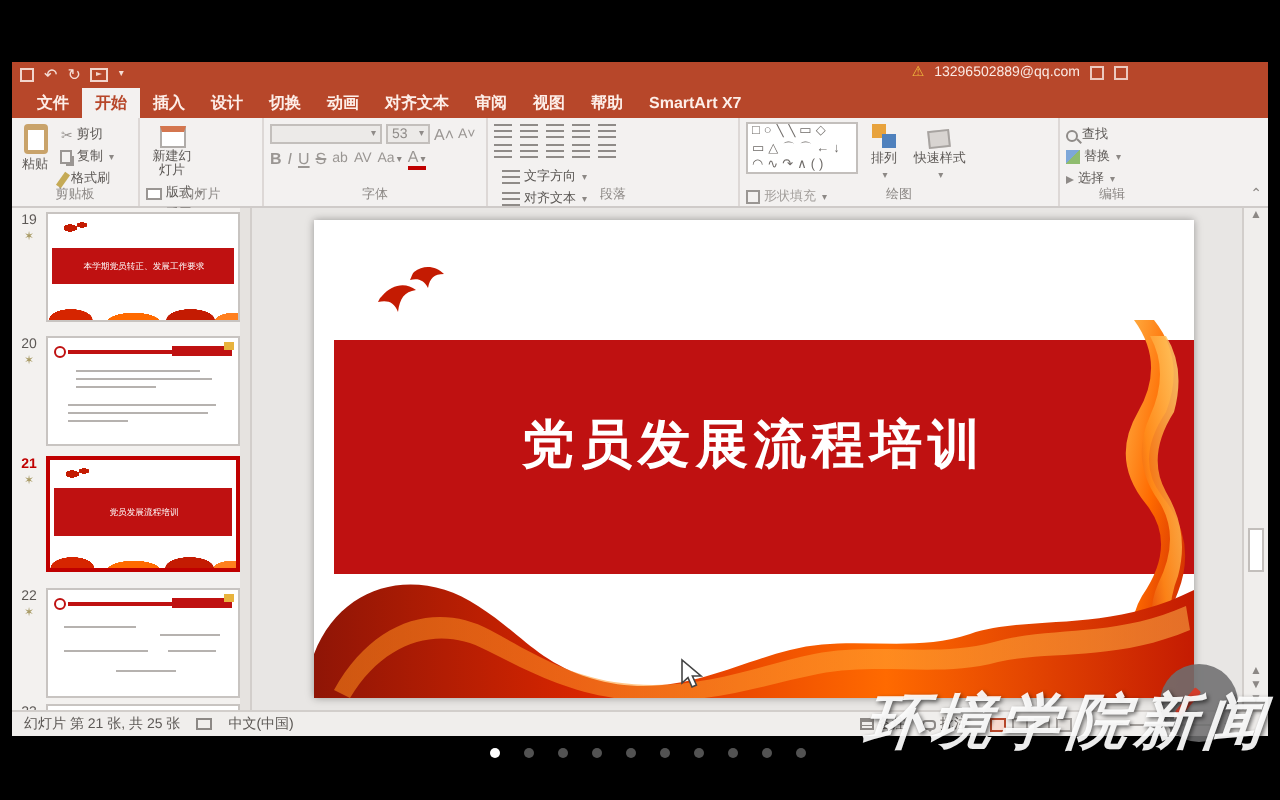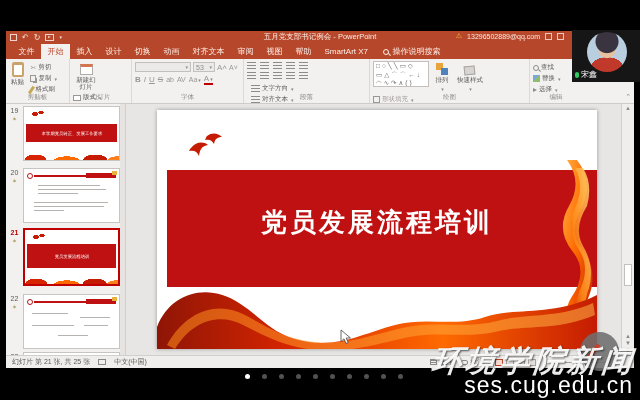--- a/index.html
+++ b/index.html
@@ -18,21 +18,21 @@
   .tb-title { position:absolute; left:0; right:0; top:1px; text-align:center;
     color:#fbe9e3; font-size:7.5px; }
   .tb-right { position:absolute; right:70px; top:1px; display:flex; gap:5px; align-items:center;
     color:#fbe9e3; font-size:7px; }
   .warn { color:#f4c23f; font-size:7px; }
   .tb-ic { width:7px; height:7px; border:1px solid #ecc9bf; }
 
   
   .tabsrow { position:absolute; left:6px; right:6px; top:44px; height:15px; background:#b7472a;
     display:flex; align-items:stretch; padding-left:6px; }
-  .tab { color:#fdeee8; font-size:8px; padding:0 6.5px; display:flex; align-items:center; }
+  .tab { color:#fdeee8; font-size:8px; padding:0 6.5px; display:flex; align-items:center;font-weight:bold; }
   .tab.active { background:#f3f1f0; color:#b7472a; }
   .searchtab { display:flex; align-items:center; gap:4px; color:#fdeee8; font-size:8px; padding:0 8px; }
   .mag { width:6px; height:6px; border:1px solid #fdeee8; border-radius:50%; position:relative; }
   .mag:after { content:""; position:absolute; left:4px; top:4px; width:3px; height:1px;
     background:#fdeee8; transform:rotate(45deg); }
 
   
   .ribbon { position:absolute; left:6px; right:6px; top:59px; height:45px; background:#f3f1f0;
     border-bottom:1px solid #cfcbc9; display:flex; }
   .rgroup { position:relative; border-right:1px solid #ddd8d6; height:100%; padding:2px 3px 11px 3px; }
@@ -184,45 +184,40 @@
 <div class="stage">
 
   <div class="titlebar">
     <div class="qat">
       <span class="box"></span>
       <span>↶</span>
       <span>↻</span>
       <span class="scr"></span>
       <span style="font-size:5px;">▾</span>
     </div>
-    <div class="tb-title">五月党支部书记例会 - PowerPoint</div>
     <div class="tb-right">
       <span class="warn">⚠</span>
       <span>13296502889@qq.com</span>
       <span class="tb-ic"></span>
       <span class="tb-ic"></span>
     </div>
   </div>
 
   <div class="tabsrow">
     <span class="tab">文件</span>
     <span class="tab active">开始</span>
     <span class="tab">插入</span>
     <span class="tab">设计</span>
     <span class="tab">切换</span>
     <span class="tab">动画</span>
     <span class="tab">对齐文本</span>
     <span class="tab">审阅</span>
     <span class="tab">视图</span>
     <span class="tab">帮助</span>
     <span class="tab">SmartArt X7</span>
-    <span class="searchtab">
-      <span class="mag"></span>
-      <span>操作说明搜索</span>
-    </span>
   </div>
 
   <div class="ribbon">
 
     <div class="rgroup" style="width:64px;">
       <span class="bigbtn">
         <span class="clipbrd"></span>
         <span>粘贴</span>
       </span>
       <span class="smallcol">
@@ -559,26 +554,18 @@
       <span class="dot"></span>
       <span class="dot"></span>
       <span class="dot"></span>
     </div>
 
   <div class="float-circle">
     <i></i>
   </div>
 
   <div class="wm1">环境学院新闻</div>
-  <div class="wm2">ses.cug.edu.cn</div>
-
-  <div class="webcam">
-    <div class="avatar"></div>
-    <div class="camlabel">
-      <span class="micic"></span>
-      <span>宋鑫</span>
-    </div>
-  </div>
+
 
   <svg class="cursor" width="12" height="16" viewBox="0 0 12 16">
     <path d="M1,1 L1,12.5 L4,9.8 L6,14.5 L8.2,13.5 L6.2,9 L10.5,9 Z" fill="#fff" stroke="#444" stroke-width="0.8"></path>
   </svg>
 </div>
 
 </body></html>

